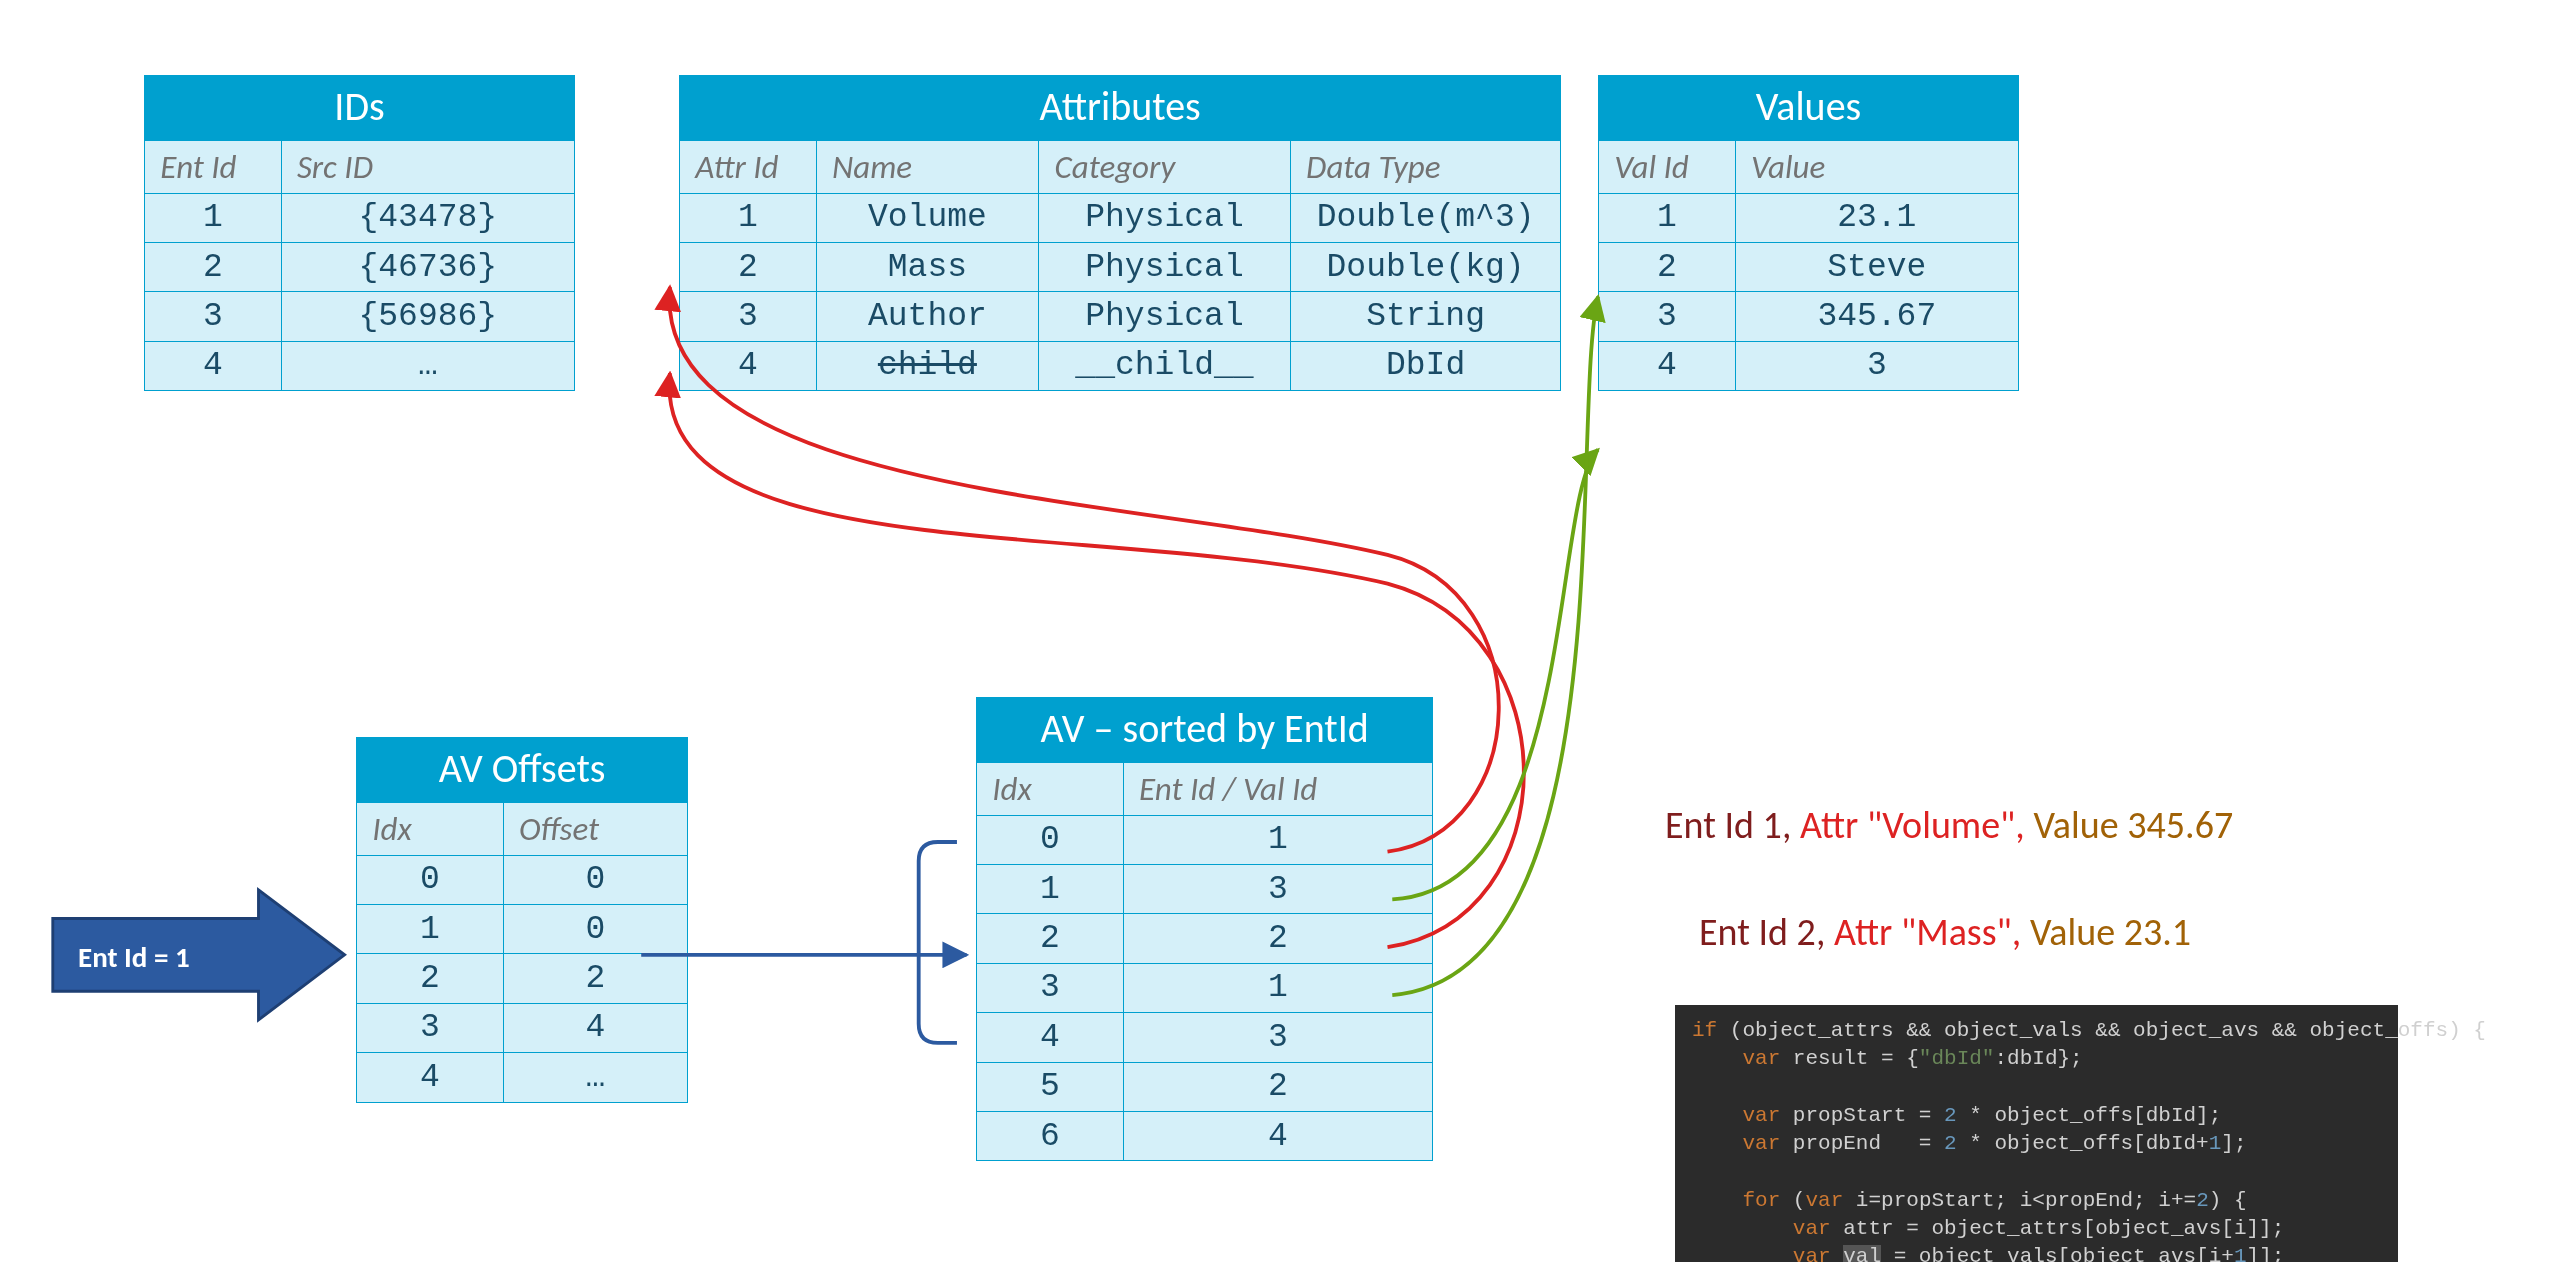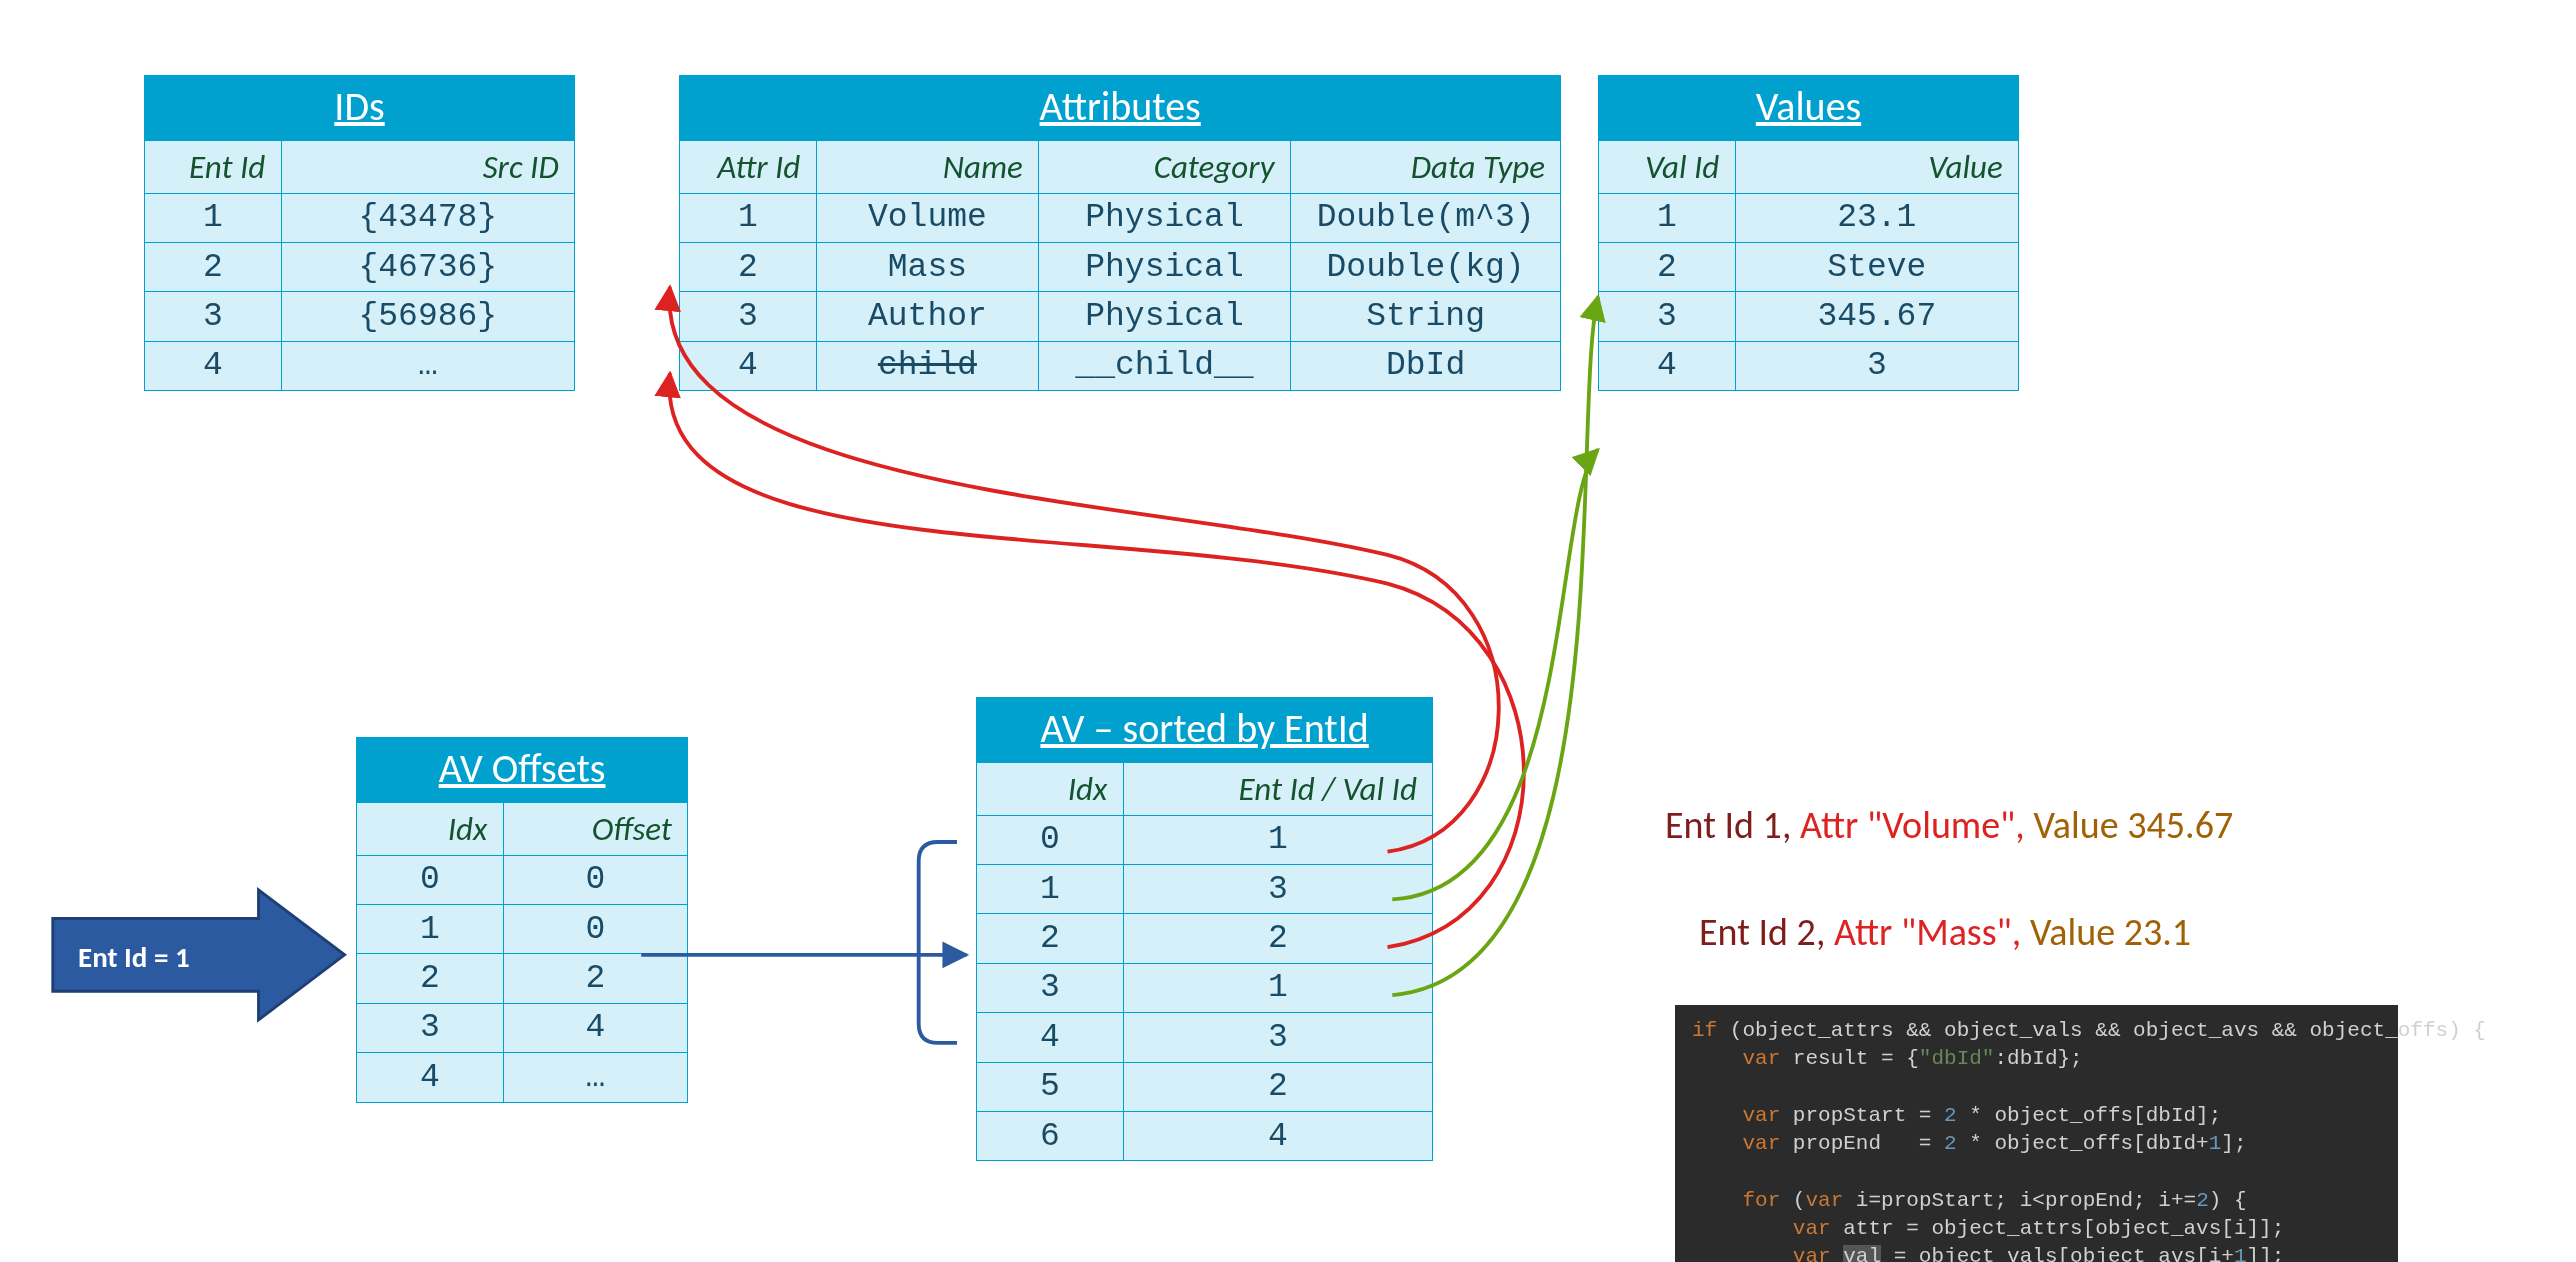--- a/index.html
+++ b/index.html
@@ -17,28 +17,27 @@
     border-collapse: collapse;
     box-shadow: 0 0 0 1.9px #00a0cf inset;
   }
   .tbl .title-row td, .tbl .title-row th {
     background: #00a0cf;
     color: #ffffff;
     font-size: 40px;
     text-align: center;
     padding: 5.7px 3.8px 9.6px 3.8px;
     border: 1.9px solid #00a0cf;
-    text-decoration: underline;
   }
   .tbl .hdr td, .tbl .hdr th {
     background: #d5f0f9;
-    color: #14532d;
+    color: #737373;
     font-style: italic;
     font-size: 33px;
-    text-align: right;
+    text-align: left;
     padding: 5.7px 15.3px;
     border: 1.9px solid #00a0cf;
     white-space: nowrap;
   }
   .tbl .row td {
     background: #d5f0f9;
     color: #1a4b66;
     font-family: Consolas, "Courier New", monospace;
     font-size: 33px;
     text-align: center;

